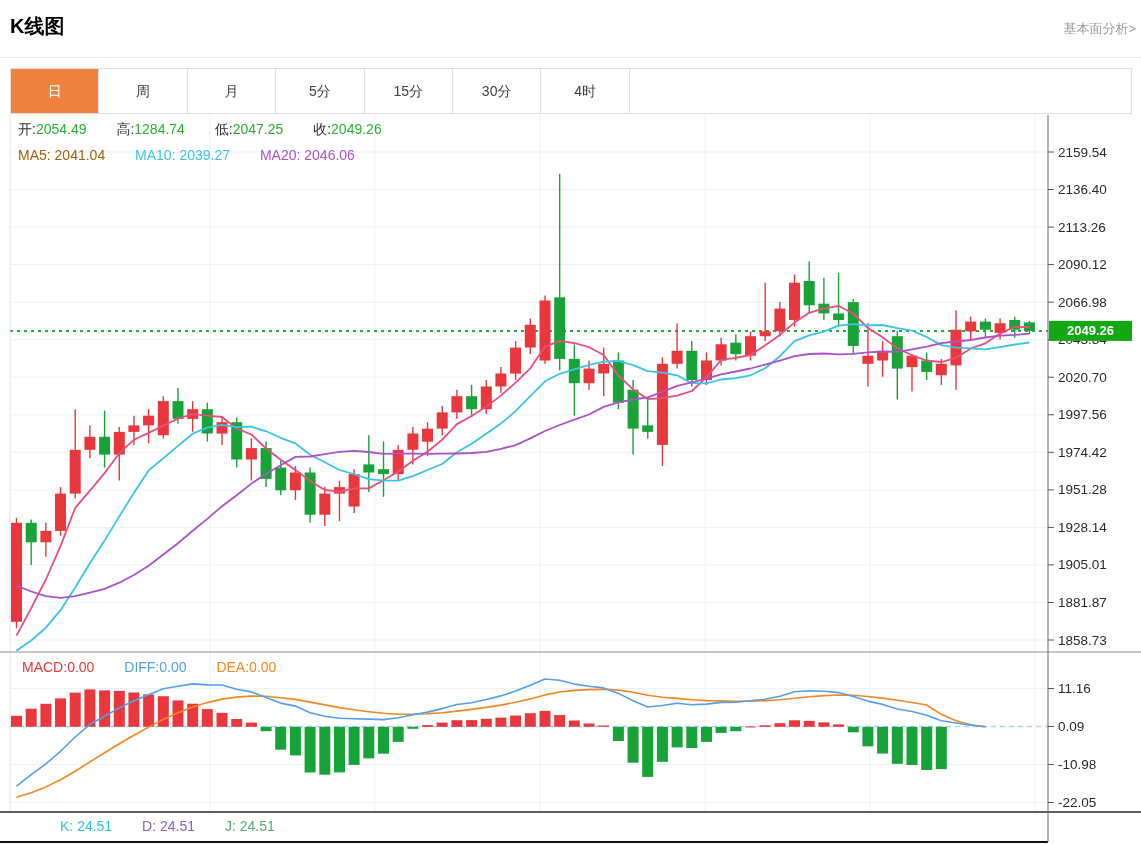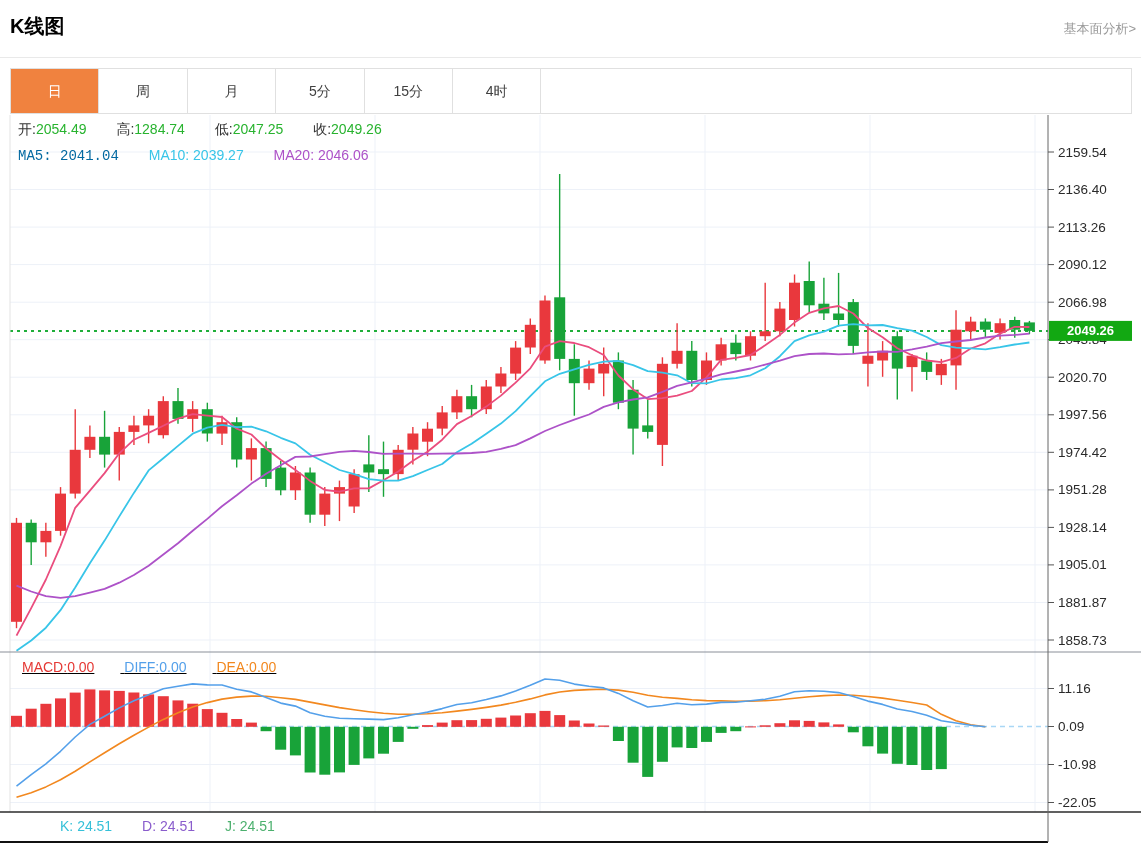--- a/index.html
+++ b/index.html
@@ -10,26 +10,26 @@
   .hr{position:absolute;left:0;top:57px;width:1141px;height:1px;background:#e9e9e9;}
   .tabbar{position:absolute;left:10px;top:68px;width:1120px;height:44px;border:1px solid #e0e0e0;
           display:flex;background:#fff;box-sizing:content-box;}
   .tab{width:87.4px;height:44px;line-height:44px;text-align:center;font-size:14px;color:#404040;
        border-right:1px solid #e0e0e0;cursor:pointer;background:#fff;flex:none;}
   .tab.active{background:#f0823f;color:#fff;}
   .tab-filler{flex:1;}
   #kline-svg{position:absolute;left:0;top:0;}
   .legend-row{position:absolute;left:18px;top:121px;font-size:14px;white-space:nowrap;}
   .legend-row2{position:absolute;left:18px;top:147px;font-size:14px;white-space:nowrap;}
-  .macd-row{position:absolute;left:22px;top:659px;font-size:14px;white-space:nowrap;text-decoration:underline;}
+  .macd-row{position:absolute;left:22px;top:659px;font-size:14px;white-space:nowrap;}
   .kdj-row{position:absolute;left:28px;top:818px;font-size:14px;white-space:nowrap;margin-left:32px;}
   .grp{margin-right:26px;}
   .lbl{color:#333;}
   .val-green{color:#28b32f;text-align:center;}
-  .ma5{color:#0369a1;font-family:Liberation Mono, monospace;}
+  .ma5{color:#a16207;}
   .ma10{color:#38c5e8;}
   .ma20{color:#ad52c8;}
   .macd-c{color:#e53935;}
   .diff-c{color:#54a0ea;}
   .dea-c{color:#f2881f;}
   .k-c{color:#35c0d8;}
   .d-c{color:#8a5dcc;}
   .j-c{color:#4cb06e;}
 </style>
 </head>
@@ -344,20 +344,21 @@
 <div class="page-title">K线图</div>
 <div class="analysis-link">基本面分析&gt;</div>
 <div class="hr"></div>
 
 <div class="tabbar">
   <div class="tab active">日</div>
   <div class="tab">周</div>
   <div class="tab">月</div>
   <div class="tab">5分</div>
   <div class="tab">15分</div>
+  <div class="tab">30分</div>
   <div class="tab">4时</div>
   <div class="tab-filler"></div>
 </div>
 
 <div class="legend-row">
   <span class="grp"><span class="lbl">开:</span><span class="val-green">2054.49</span></span>
   <span class="grp"><span class="lbl">高:</span><span class="val-green">1284.74</span></span>
   <span class="grp"><span class="lbl">低:</span><span class="val-green">2047.25</span></span>
   <span class="grp"><span class="lbl">收:</span><span class="val-green">2049.26</span></span>
 </div>

